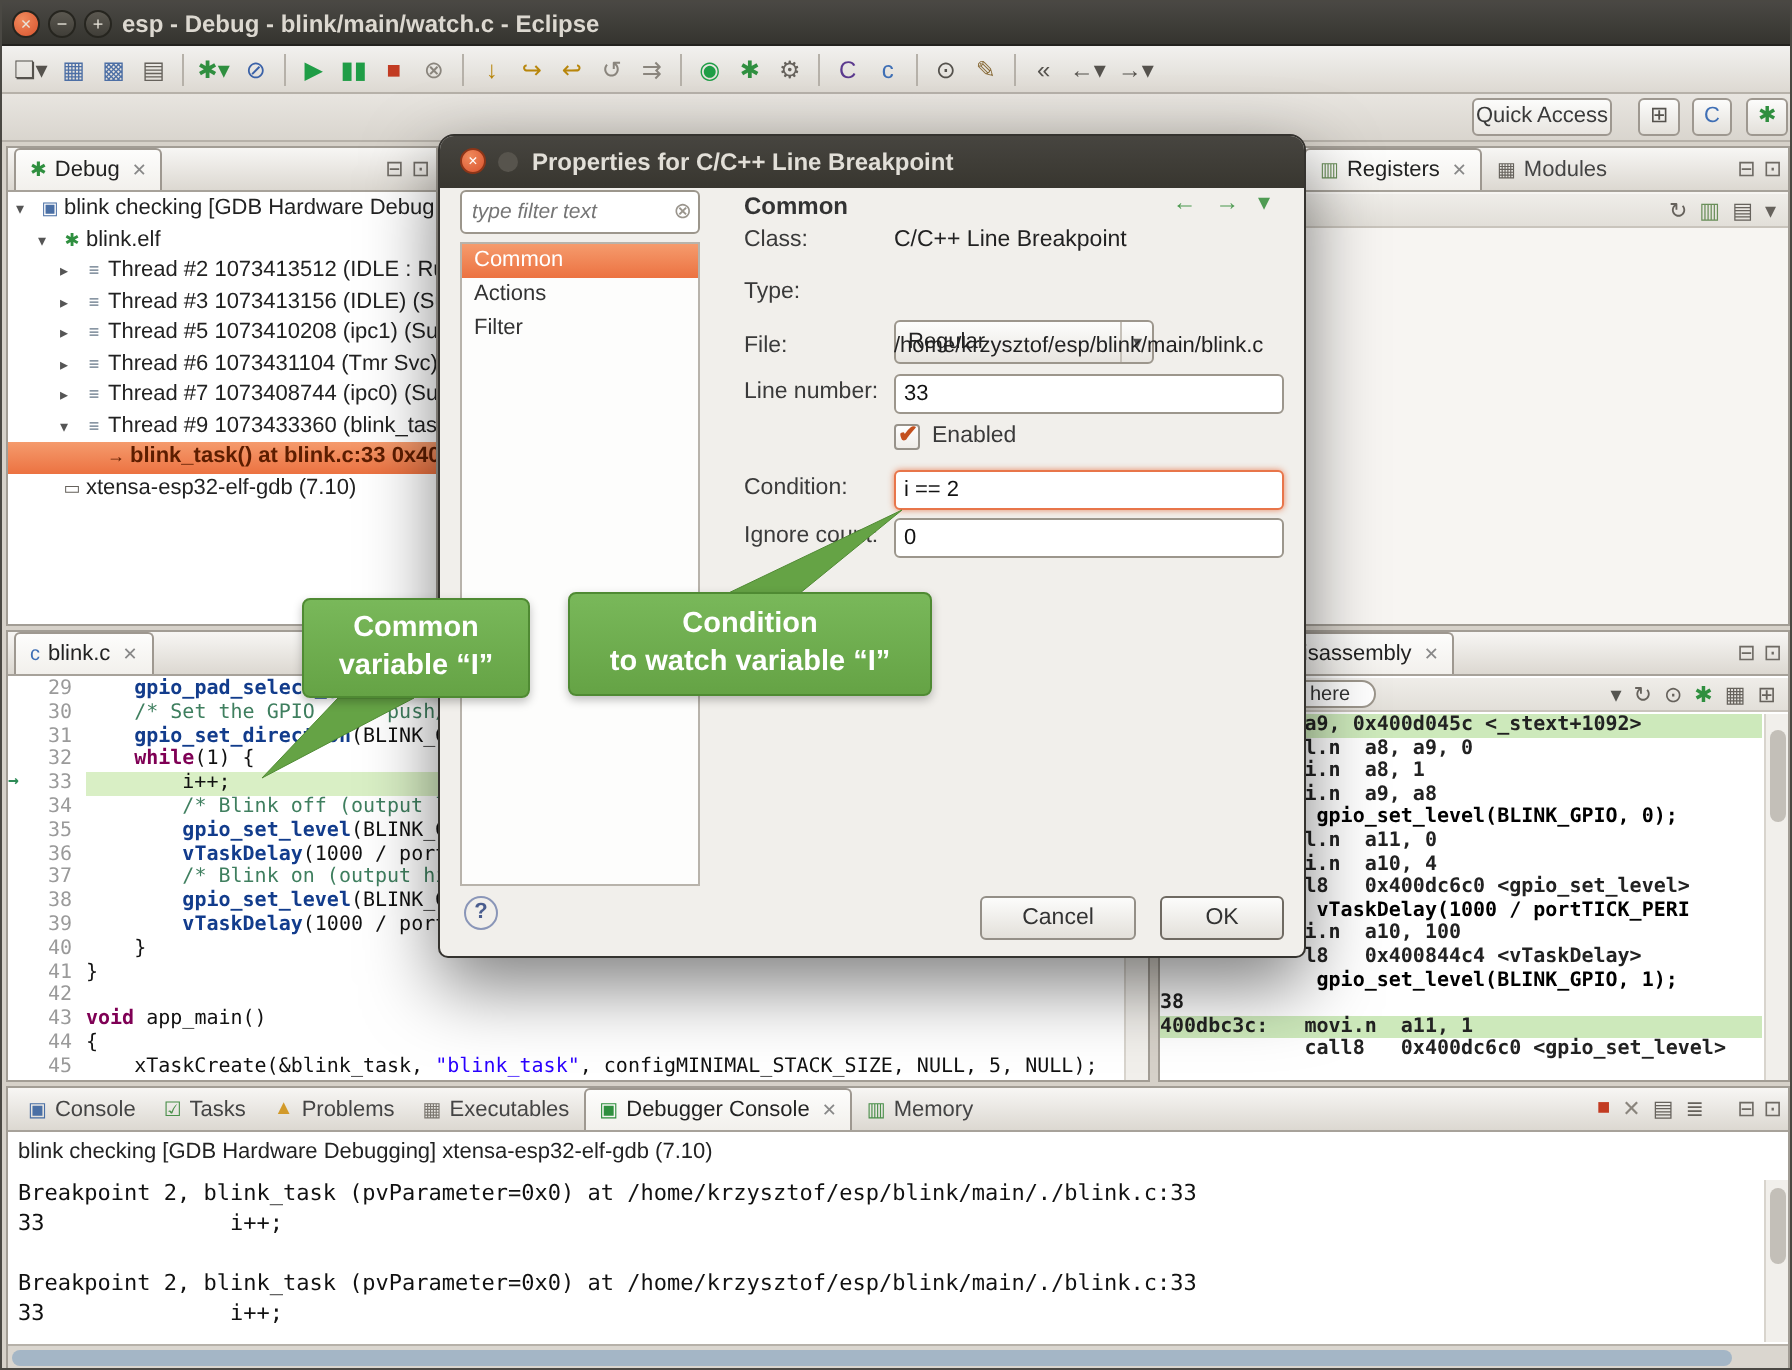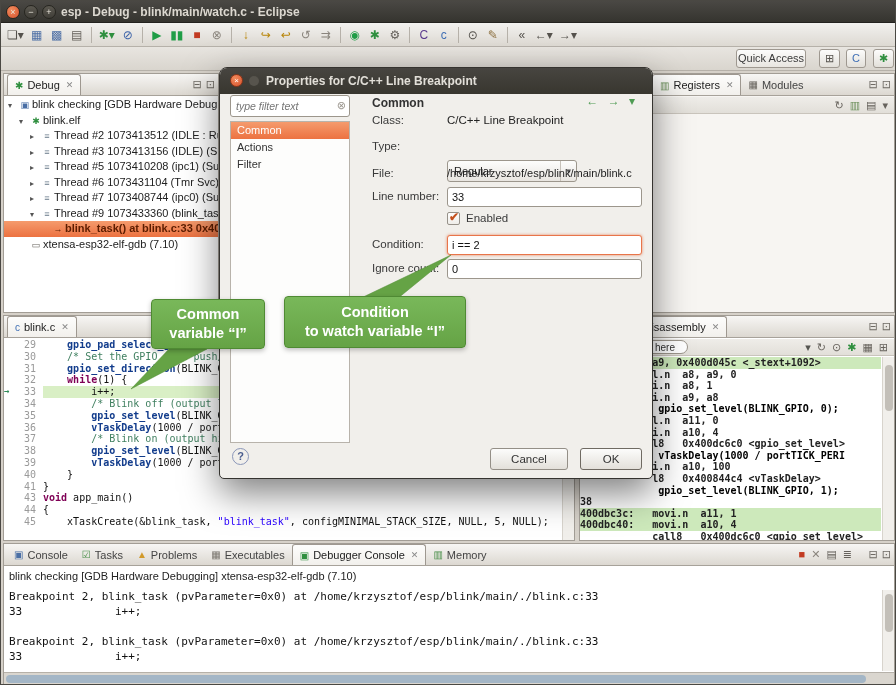--- a/index.html
+++ b/index.html
@@ -292,20 +292,21 @@
         <div class="eline"><span class="emargin"></span><span class="enum">32</span><span class="ecode"><span class="sg-p">    </span><span class="sg-kw">while</span><span class="sg-p">(1) {</span></span></div>
         <div class="eline cur"><span class="emargin"><span class="bp-arrow">→</span></span><span class="enum">33</span><span class="ecode"><span class="sg-p">        i++;</span></span></div>
         <div class="eline"><span class="emargin"></span><span class="enum">34</span><span class="ecode"><span class="sg-p">        </span><span class="sg-cm">/* Blink off (output low) */</span></span></div>
         <div class="eline"><span class="emargin"></span><span class="enum">35</span><span class="ecode"><span class="sg-p">        </span><span class="sg-fn">gpio_set_level</span><span class="sg-p">(BLINK_GPIO, 0);</span></span></div>
         <div class="eline"><span class="emargin"></span><span class="enum">36</span><span class="ecode"><span class="sg-p">        </span><span class="sg-fn">vTaskDelay</span><span class="sg-p">(1000 / portTICK_PERIOD_MS);</span></span></div>
         <div class="eline"><span class="emargin"></span><span class="enum">37</span><span class="ecode"><span class="sg-p">        </span><span class="sg-cm">/* Blink on (output high) */</span></span></div>
         <div class="eline"><span class="emargin"></span><span class="enum">38</span><span class="ecode"><span class="sg-p">        </span><span class="sg-fn">gpio_set_level</span><span class="sg-p">(BLINK_GPIO, 1);</span></span></div>
         <div class="eline"><span class="emargin"></span><span class="enum">39</span><span class="ecode"><span class="sg-p">        </span><span class="sg-fn">vTaskDelay</span><span class="sg-p">(1000 / portTICK_PERIOD_MS);</span></span></div>
         <div class="eline"><span class="emargin"></span><span class="enum">40</span><span class="ecode"><span class="sg-p">    }</span></span></div>
         <div class="eline"><span class="emargin"></span><span class="enum">41</span><span class="ecode"><span class="sg-p">}</span></span></div>
+        <div class="eline"><span class="emargin"></span><span class="enum">42</span><span class="ecode"></span></div>
         <div class="eline"><span class="emargin"></span><span class="enum">43</span><span class="ecode"><span class="sg-kw">void</span><span class="sg-p"> app_main()</span></span></div>
         <div class="eline"><span class="emargin"></span><span class="enum">44</span><span class="ecode"><span class="sg-p">{</span></span></div>
         <div class="eline"><span class="emargin"></span><span class="enum">45</span><span class="ecode"><span class="sg-p">    xTaskCreate(&amp;blink_task, </span><span class="sg-st">"blink_task"</span><span class="sg-p">, configMINIMAL_STACK_SIZE, NULL, 5, NULL);</span></span></div>
       </div>
     <div class="scroll-v" style="right:0;top:23px;bottom:0;">
         <div class="thumb" style="top:6px;height:70px;"></div>
       </div>
   </div>
 
   <div id="disasm-panel" class="panel">
@@ -339,21 +340,20 @@
         <div class="drow db">             gpio_set_level(BLINK_GPIO, 0);</div>
         <div class="drow">            l.n  a11, 0</div>
         <div class="drow">            i.n  a10, 4</div>
         <div class="drow">            l8   0x400dc6c0 &lt;gpio_set_level&gt;</div>
         <div class="drow db">             vTaskDelay(1000 / portTICK_PERI</div>
         <div class="drow">            i.n  a10, 100</div>
         <div class="drow">            l8   0x400844c4 &lt;vTaskDelay&gt;</div>
         <div class="drow db">             gpio_set_level(BLINK_GPIO, 1);</div>
         <div class="drow">38</div>
         <div class="drow dhl">400dbc3c:   movi.n  a11, 1</div>
-        <div class="drow dhl">400dbc40:   movi.n  a10, 4</div>
         <div class="drow">            call8   0x400dc6c0 &lt;gpio_set_level&gt;</div>
       </div>
     <div class="scroll-v" style="right:0;top:41px;bottom:0;">
         <div class="thumb" style="top:8px;height:46px;"></div>
       </div>
   </div>
 
   <div id="console-panel" class="panel">
     <div class="tabbar" id="console-tabbar">
         <div class="tab">

